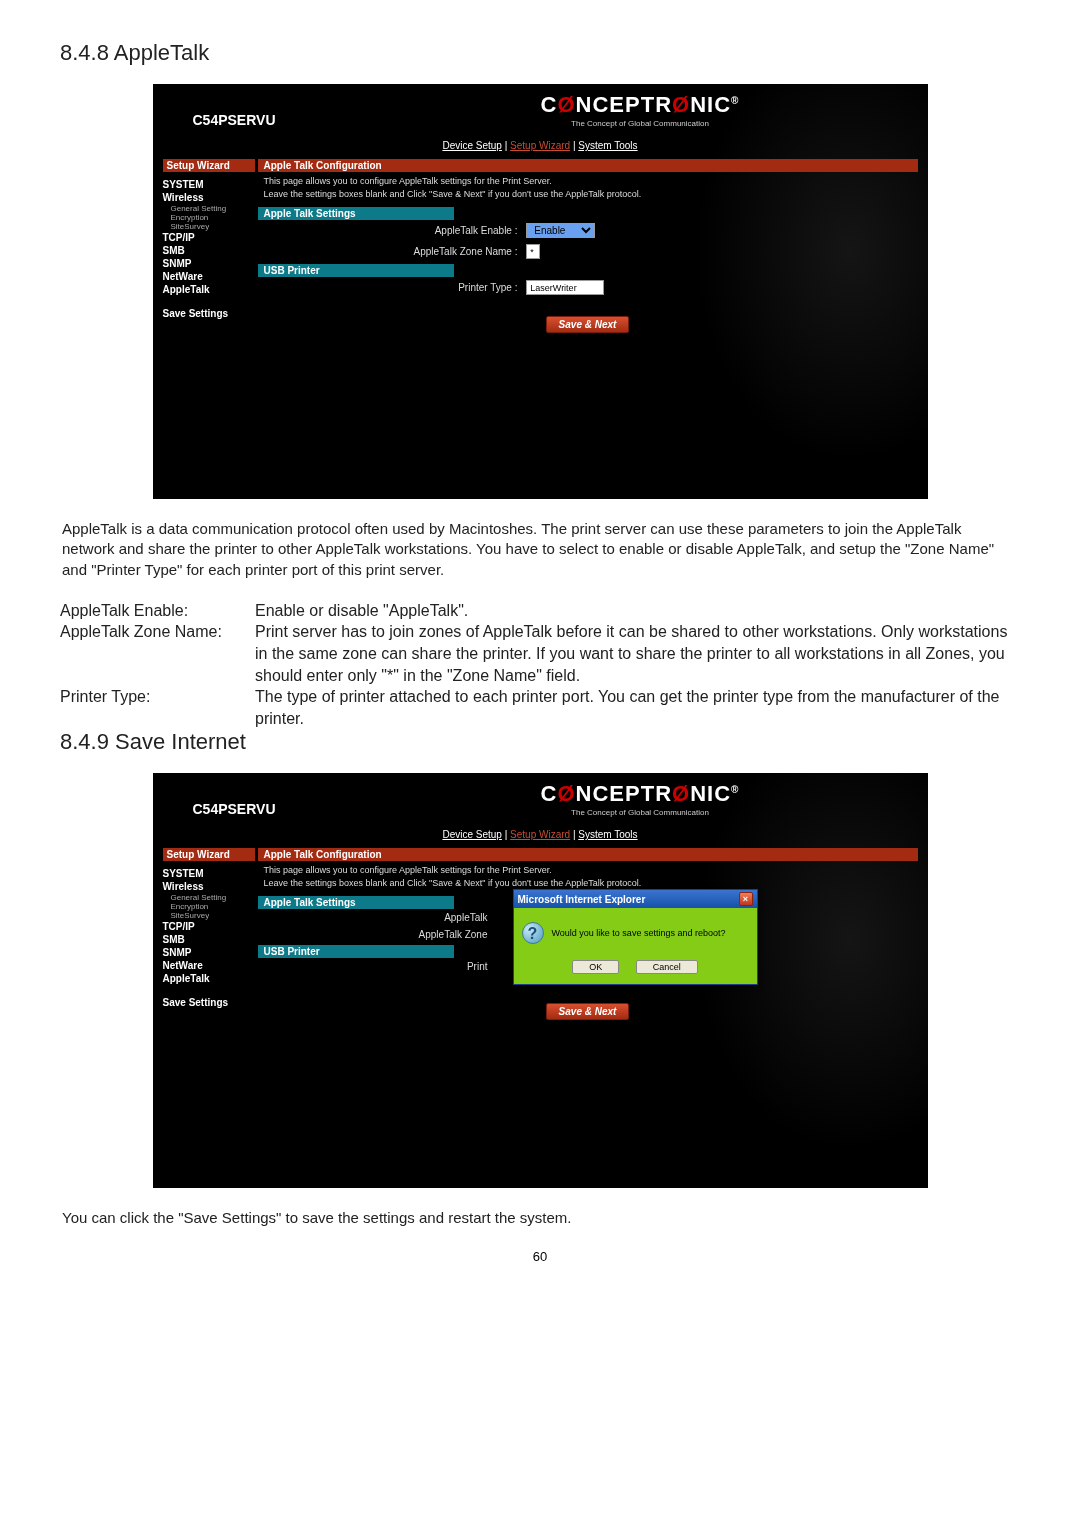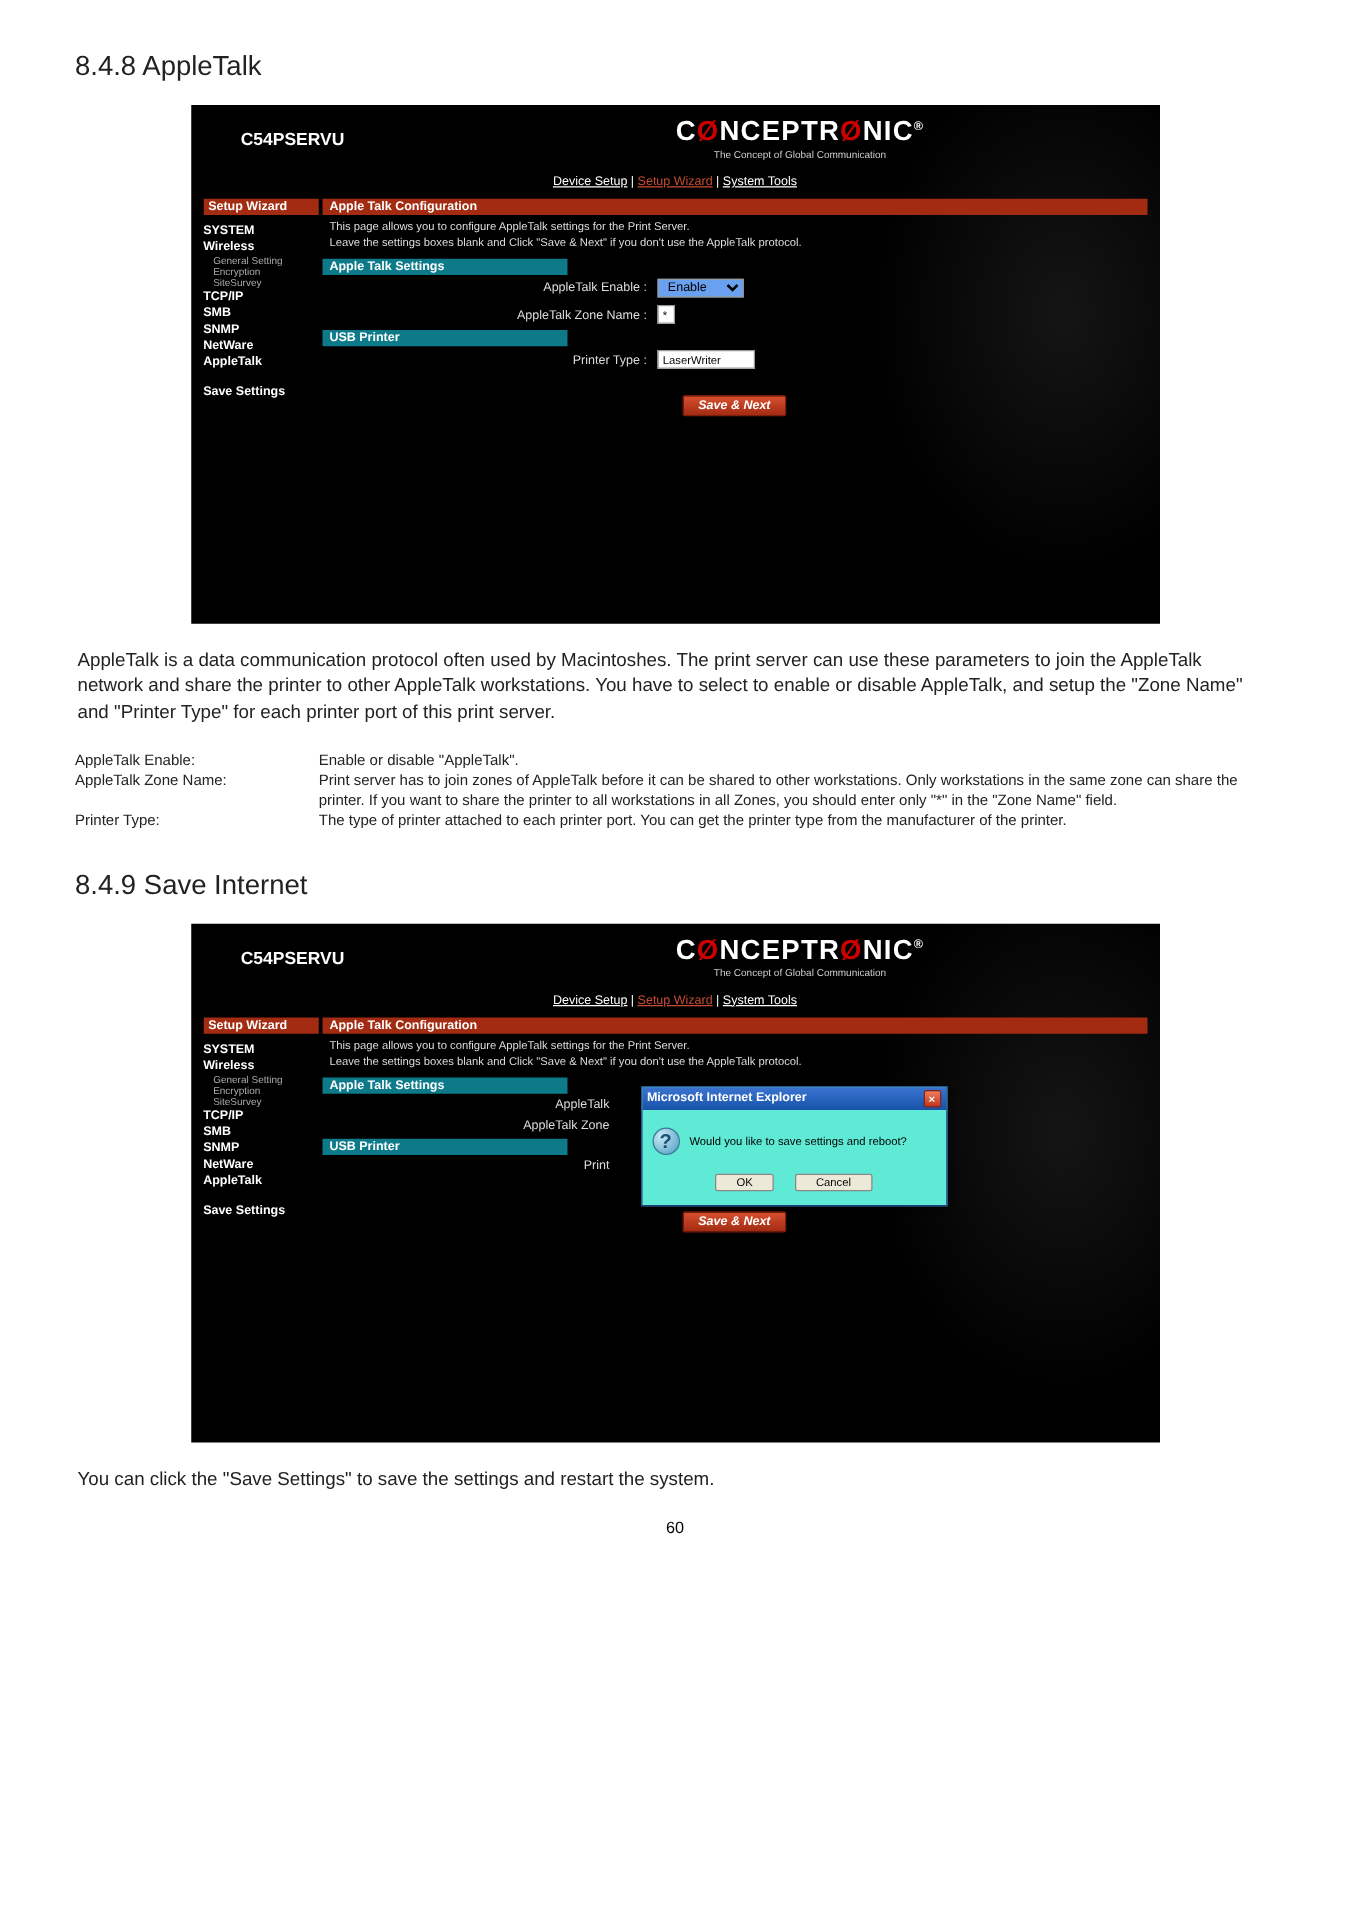--- a/index.html
+++ b/index.html
@@ -18,21 +18,21 @@
     }
     .screenshot {
       width: 775px;
       margin: 0 auto 20px auto;
       background: #000;
       position: relative;
       overflow: hidden;
     }
     .ss-header {
       display: flex;
-      align-items: center;
+      align-items: flex-end;
       padding: 8px 10px 2px 40px;
       text-decoration: underline;
     }
     .ss-product {
       color: #fff;
       font-weight: bold;
       font-size: 14px;
       width: 170px;
       padding-top: 2px;
     }
@@ -157,33 +157,32 @@
       pointer-events: none;
     }
     .body-text {
       font-size: 15px;
       color: #222;
       line-height: 1.35;
       margin: 16px 0 20px 0;
       padding: 0 2px;
     }
     .defs-table {
-      font-size: 12px;
+      font-size: 16px;
       color: #222;
       line-height: 1.35;
-      margin-bottom: 30px;
     }
     .defs-table .row { display: flex; align-items: flex-start; }
     .defs-table .label { width: 195px; flex: 0 0 195px; }
     .defs-table .desc { flex: 1; }
     .dialog {
       position: absolute;
-      left: 255px; top: 55px;
+      left: 255px; top: 41px;
       width: 245px;
-      background: #5eead4;
+      background: #84cc16;
       border: 1px solid #1a3f86;
       box-shadow: 2px 2px 4px rgba(0,0,0,0.4);
       font-family: Tahoma, Arial, sans-serif;
     }
     .dialog-title {
       background: linear-gradient(#3a74d0, #1752a9);
       color: #fff;
       font-size: 10px;
       font-weight: bold;
       padding: 2px 4px;

